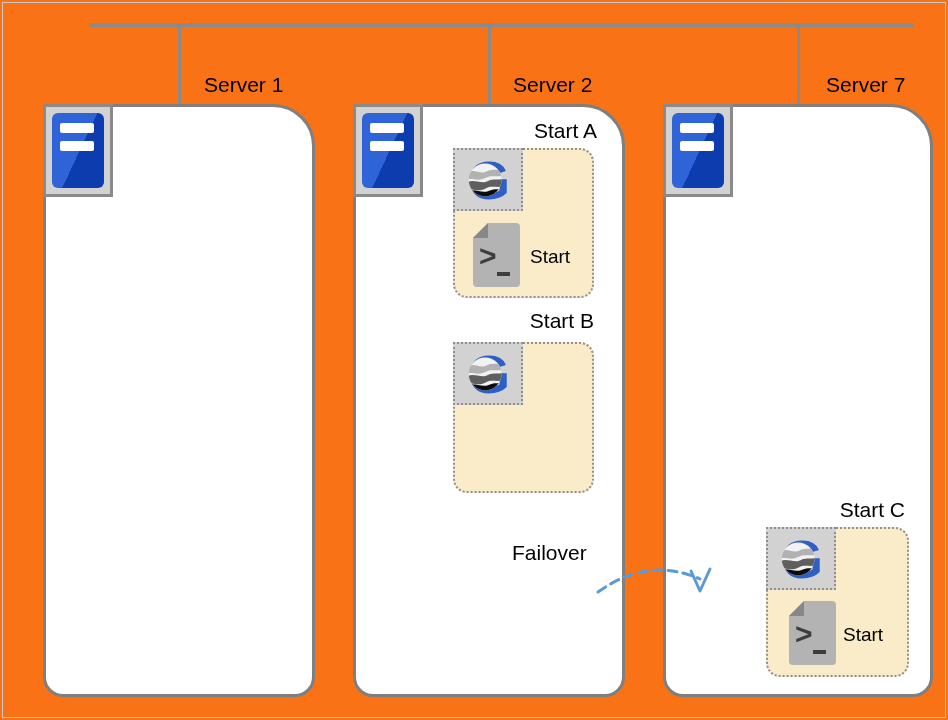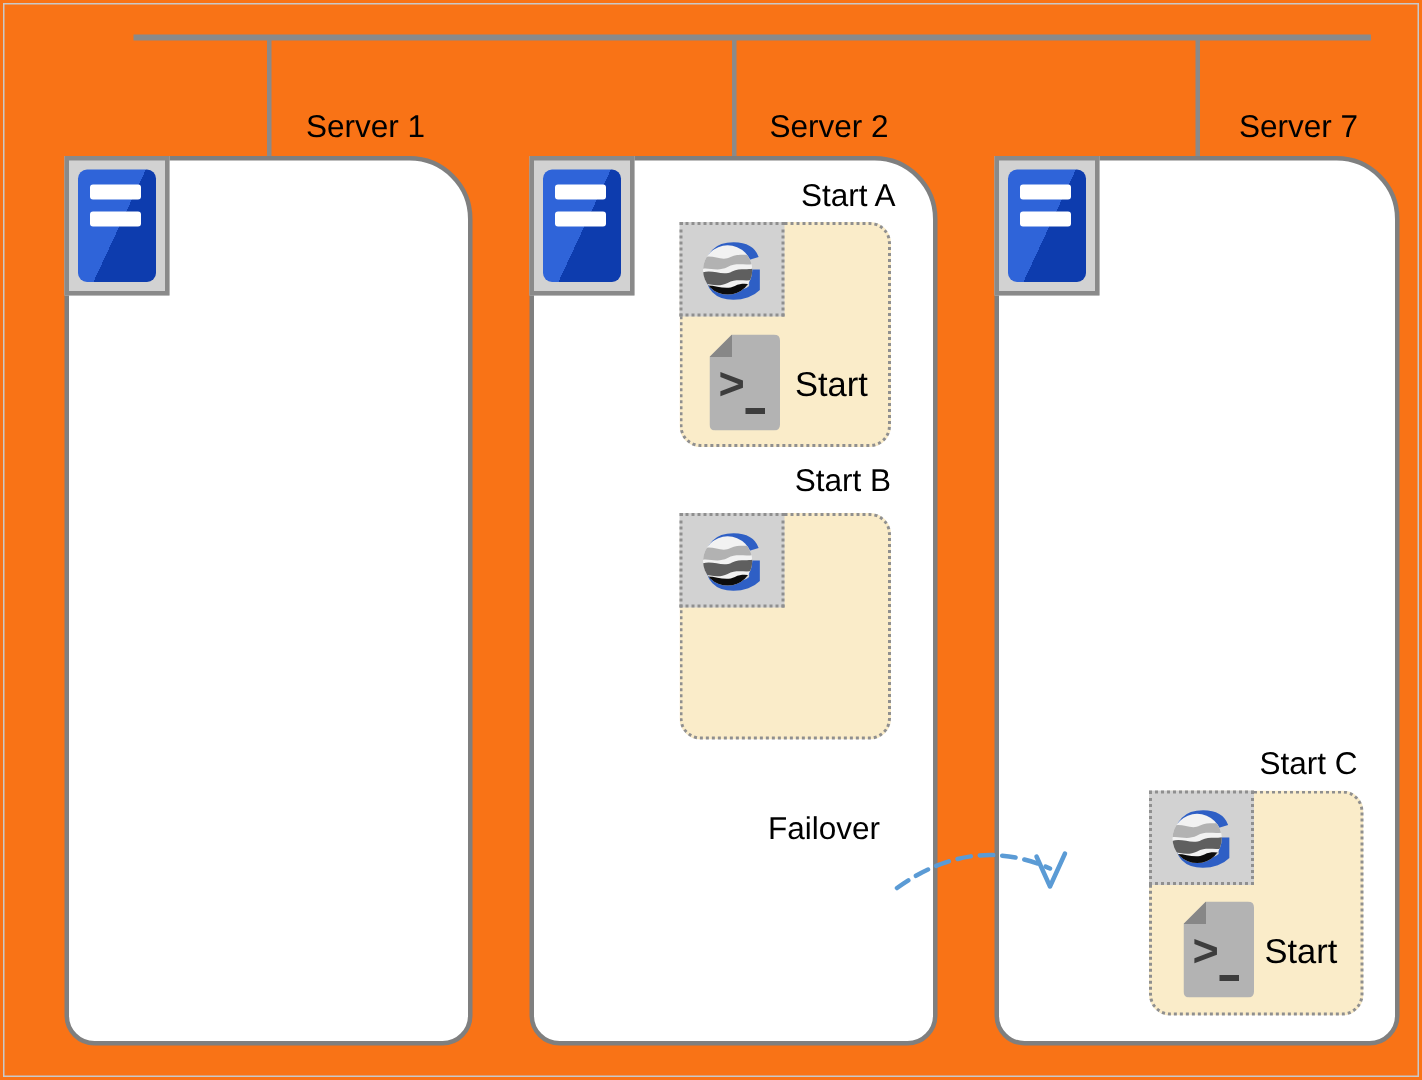--- a/index.html
+++ b/index.html
@@ -41,21 +41,21 @@
     border:2px dotted #8f8f8f;box-sizing:border-box;}
   #gi-a{left:453px;top:148px}#gi-b{left:453px;top:342px}#gi-c{left:766px;top:527px}
   .grp-icon svg{position:absolute;left:1px;top:1px;}
   .grp-lbl{position:absolute;width:130px;text-align:right;font-size:21px;line-height:21px;white-space:nowrap;}
   #gl-a{left:467px;top:120px}
   #gl-b{left:464px;top:310px}
   #gl-c{left:775px;top:499px}
   
   .script{position:absolute;width:47px;height:64px;}
   #sc-a{left:473px;top:223px}#sc-c{left:789px;top:601px}
-  .start-lbl{position:absolute;font-size:23px;line-height:21px;white-space:nowrap;}
+  .start-lbl{position:absolute;font-size:19px;line-height:21px;white-space:nowrap;}
   #st-a{left:530px;top:246px}#st-c{left:843px;top:624px}
   
   #failover-lbl{left:512px;top:542px}
   .overlay{position:absolute;left:0;top:0;width:948px;height:720px;pointer-events:none;}
   .hidden-defs{position:absolute;width:0;height:0;overflow:hidden;}
 </style>
 </head>
 <body>
 
 <div class="canvas">

